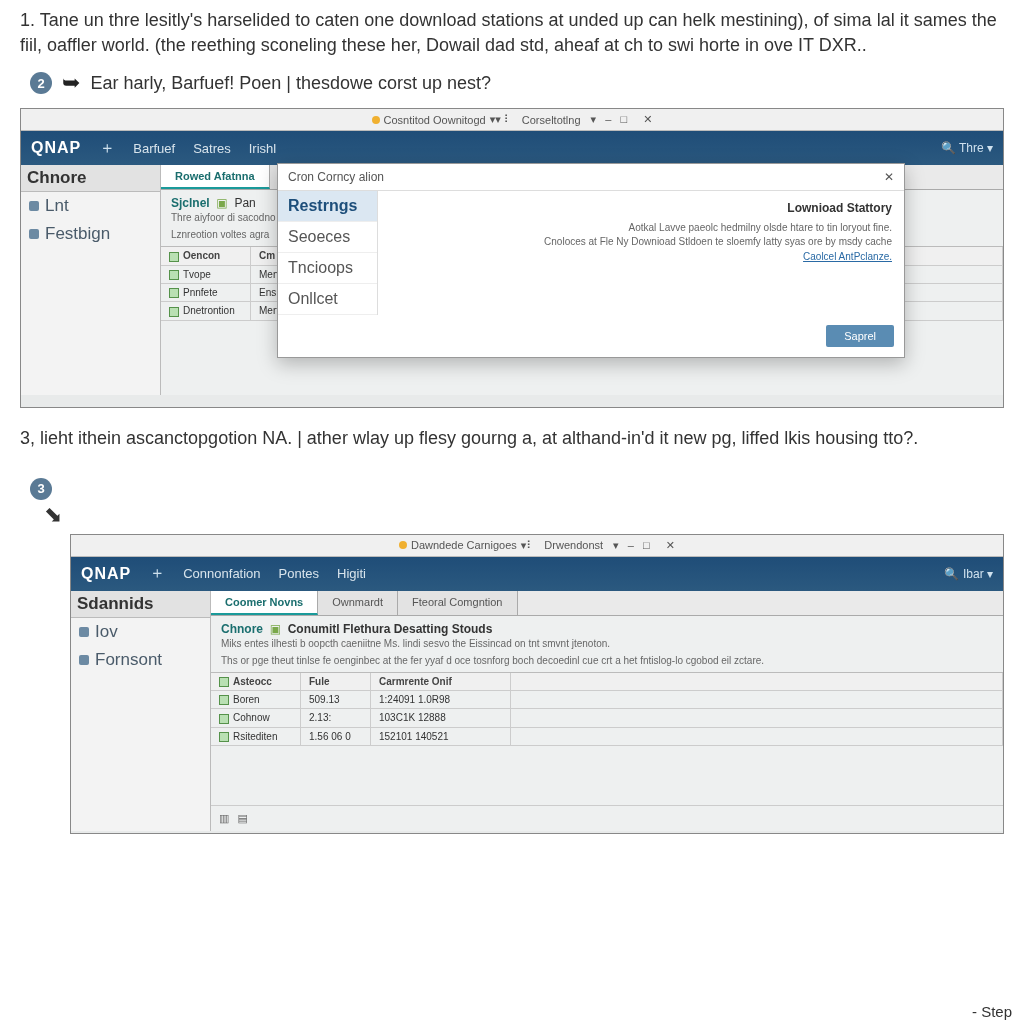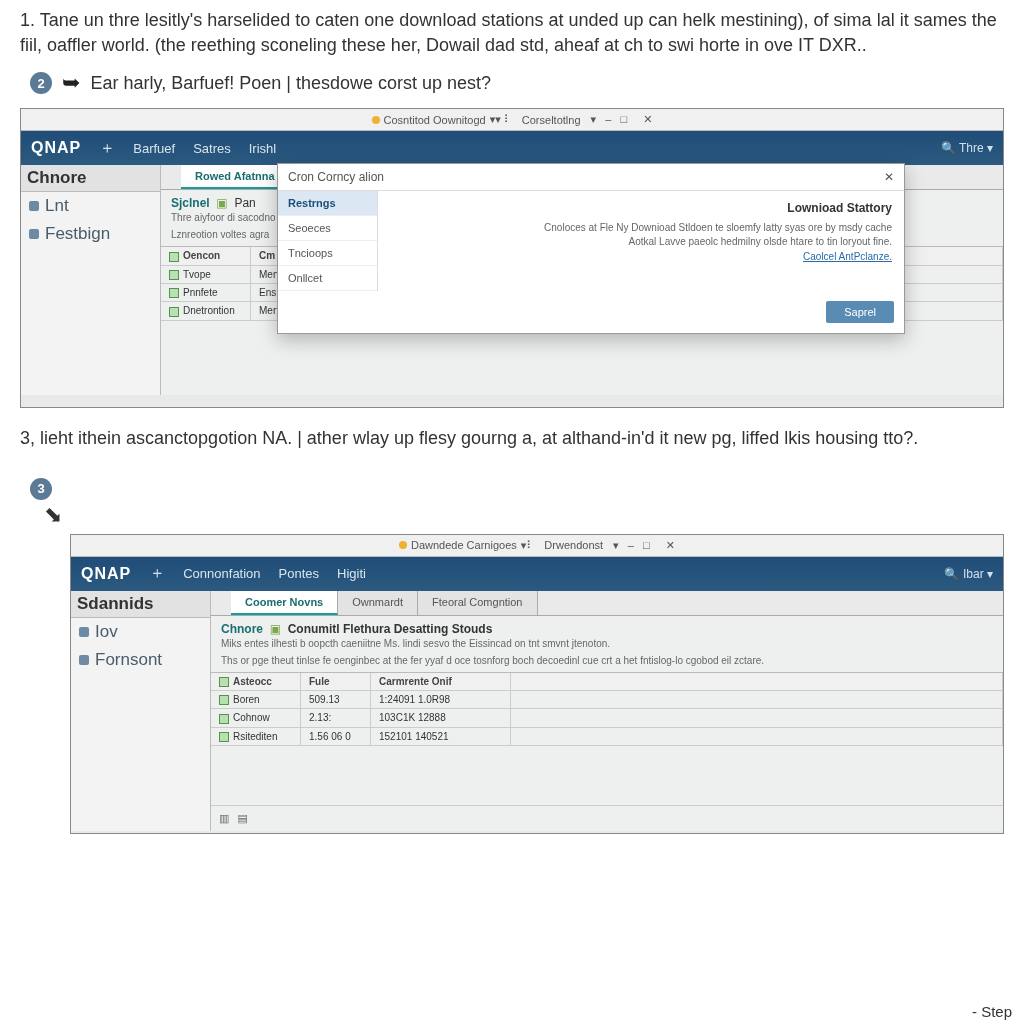--- a/index.html
+++ b/index.html
@@ -22,36 +22,36 @@
   .brandbar .spacer { flex: 1; }
   .brandbar .search { font-size: 12px; color: #cfe1ee; }
   .content-row { display: flex; }
   .sidebar { width: 140px; background: #f3f3f3; border-right: 1px solid #bbb; font-size: 17px; }
   .sidebar-head { background: #e2e2e2; border-bottom: 1px solid #bbb; padding: 3px 6px; font-weight: bold; color: #333; }
   .sidebar-item { display: flex; align-items: center; gap: 6px; padding: 4px 8px; color: #4a5b6a; }
   .sb-ico { width: 10px; height: 10px; background: #6c8aa3; border-radius: 2px; display: inline-block; }
   .main { flex: 1; background: #eef0f0; }
   .tabs { display: flex; border-bottom: 1px solid #aaa; background: #eaeaea; font-size: 11px; }
   .tab { padding: 5px 14px; border-right: 1px solid #aaa; background: #e3e3e3; color: #555; }
-  .tab.active { background: #fff; color: #1a6e6e; font-weight: bold; border-bottom: 2px solid #1a9a9a; margin-left: 20px; }
+  .tab.active { background: #fff; color: #1a6e6e; font-weight: bold; border-bottom: 2px solid #1a9a9a; }
   .panel-head { padding: 6px 10px 2px 10px; font-size: 12px; color: #333; }
   .panel-head .ttl { font-weight: bold; color: #1a6e6e; }
   .panel-sub { padding: 0 10px 6px 10px; font-size: 10px; color: #666; }
   .grid { border-top: 1px solid #bbb; }
   .grow { display: flex; font-size: 10px; border-bottom: 1px solid #ccc; }
   .grow.header { background: #f0f0f0; font-weight: bold; color: #444; }
   .gcell { padding: 3px 8px; border-right: 1px solid #ccc; }
   .gc-ico { width: 10px; height: 10px; border: 1px solid #55924a; background: #b9e0b3; display: inline-block; margin-right: 4px; vertical-align: middle; }
   .c-a { width: 90px; } .c-b { width: 70px; } .c-c { flex: 1; }
   
   .dialog { position: absolute; left: 256px; top: 54px; width: 628px; background: #fff; border: 1px solid #999; box-shadow: 0 6px 18px rgba(0,0,0,0.25); font-size: 12px; }
   .dlg-title { display: flex; justify-content: space-between; align-items: center; padding: 6px 10px; border-bottom: 1px solid #ddd; color: #555; }
   .dlg-body { display: flex; }
   .dlg-nav { width: 100px; border-right: 1px solid #ddd; }
-  .dlg-nav-item { padding: 6px 10px; font-size: 11px; color: #555; border-bottom: 1px solid #eee; }
+  .dlg-nav-item { padding: 6px 10px; font-size: 16px; color: #555; border-bottom: 1px solid #eee; }
   .dlg-nav-item.active { background: #dbe7f2; color: #1d4e7a; font-weight: bold; }
   .dlg-main { flex: 1; padding: 10px 12px; text-align: right; }
   .dlg-main h4 { font-size: 12px; color: #333; margin-bottom: 6px; }
   .dlg-main p { font-size: 10px; color: #666; line-height: 1.4; }
   .dlg-main a { color: #2a6aa5; font-size: 10px; }
   .dlg-footer { text-align: right; padding: 10px; margin-left: 32px; }
   .btn { display: inline-block; padding: 5px 18px; background: #5a8cb3; color: #fff; font-size: 11px; border-radius: 2px; }
   .win1 .main { min-height: 230px; }
   .footer-step { position: absolute; right: 12px; bottom: 4px; font-size: 15px; color: #333; }
   .icon-row { display:flex; gap:8px; padding:6px 8px; font-size:11px; color:#666; border-top:1px solid #ccc; }
@@ -142,22 +142,22 @@
     </div>
     <div class="dlg-body">
       <div class="dlg-nav">
         <div class="dlg-nav-item active">Restrngs</div>
         <div class="dlg-nav-item">Seoeces</div>
         <div class="dlg-nav-item">Tncioops</div>
         <div class="dlg-nav-item">Onllcet</div>
       </div>
       <div class="dlg-main">
         <h4>Lownioad Stattory</h4>
+        <p>Aotkal Lavve paeolc hedmilny olsde htare to tin loryout fine.</p>
         <p>Cnoloces at Fle Ny Downioad Stldoen te sloemfy latty syas ore by msdy cache</p>
-        <p>Aotkal Lavve paeolc hedmilny olsde htare to tin loryout fine.</p>
         <a href="#">Caolcel AntPclanze.</a>
       </div>
     </div>
     <div class="dlg-footer">
       <span class="btn">Saprel</span>
     </div>
   </div>
 </div>
 
 <p class="doc-para" style="margin-top:8px;">3, lieht ithein ascanctopgotion NA. | ather wlay up flesy gourng a, at althand-in'd it new pg, liffed lkis housing tto?.</p>

